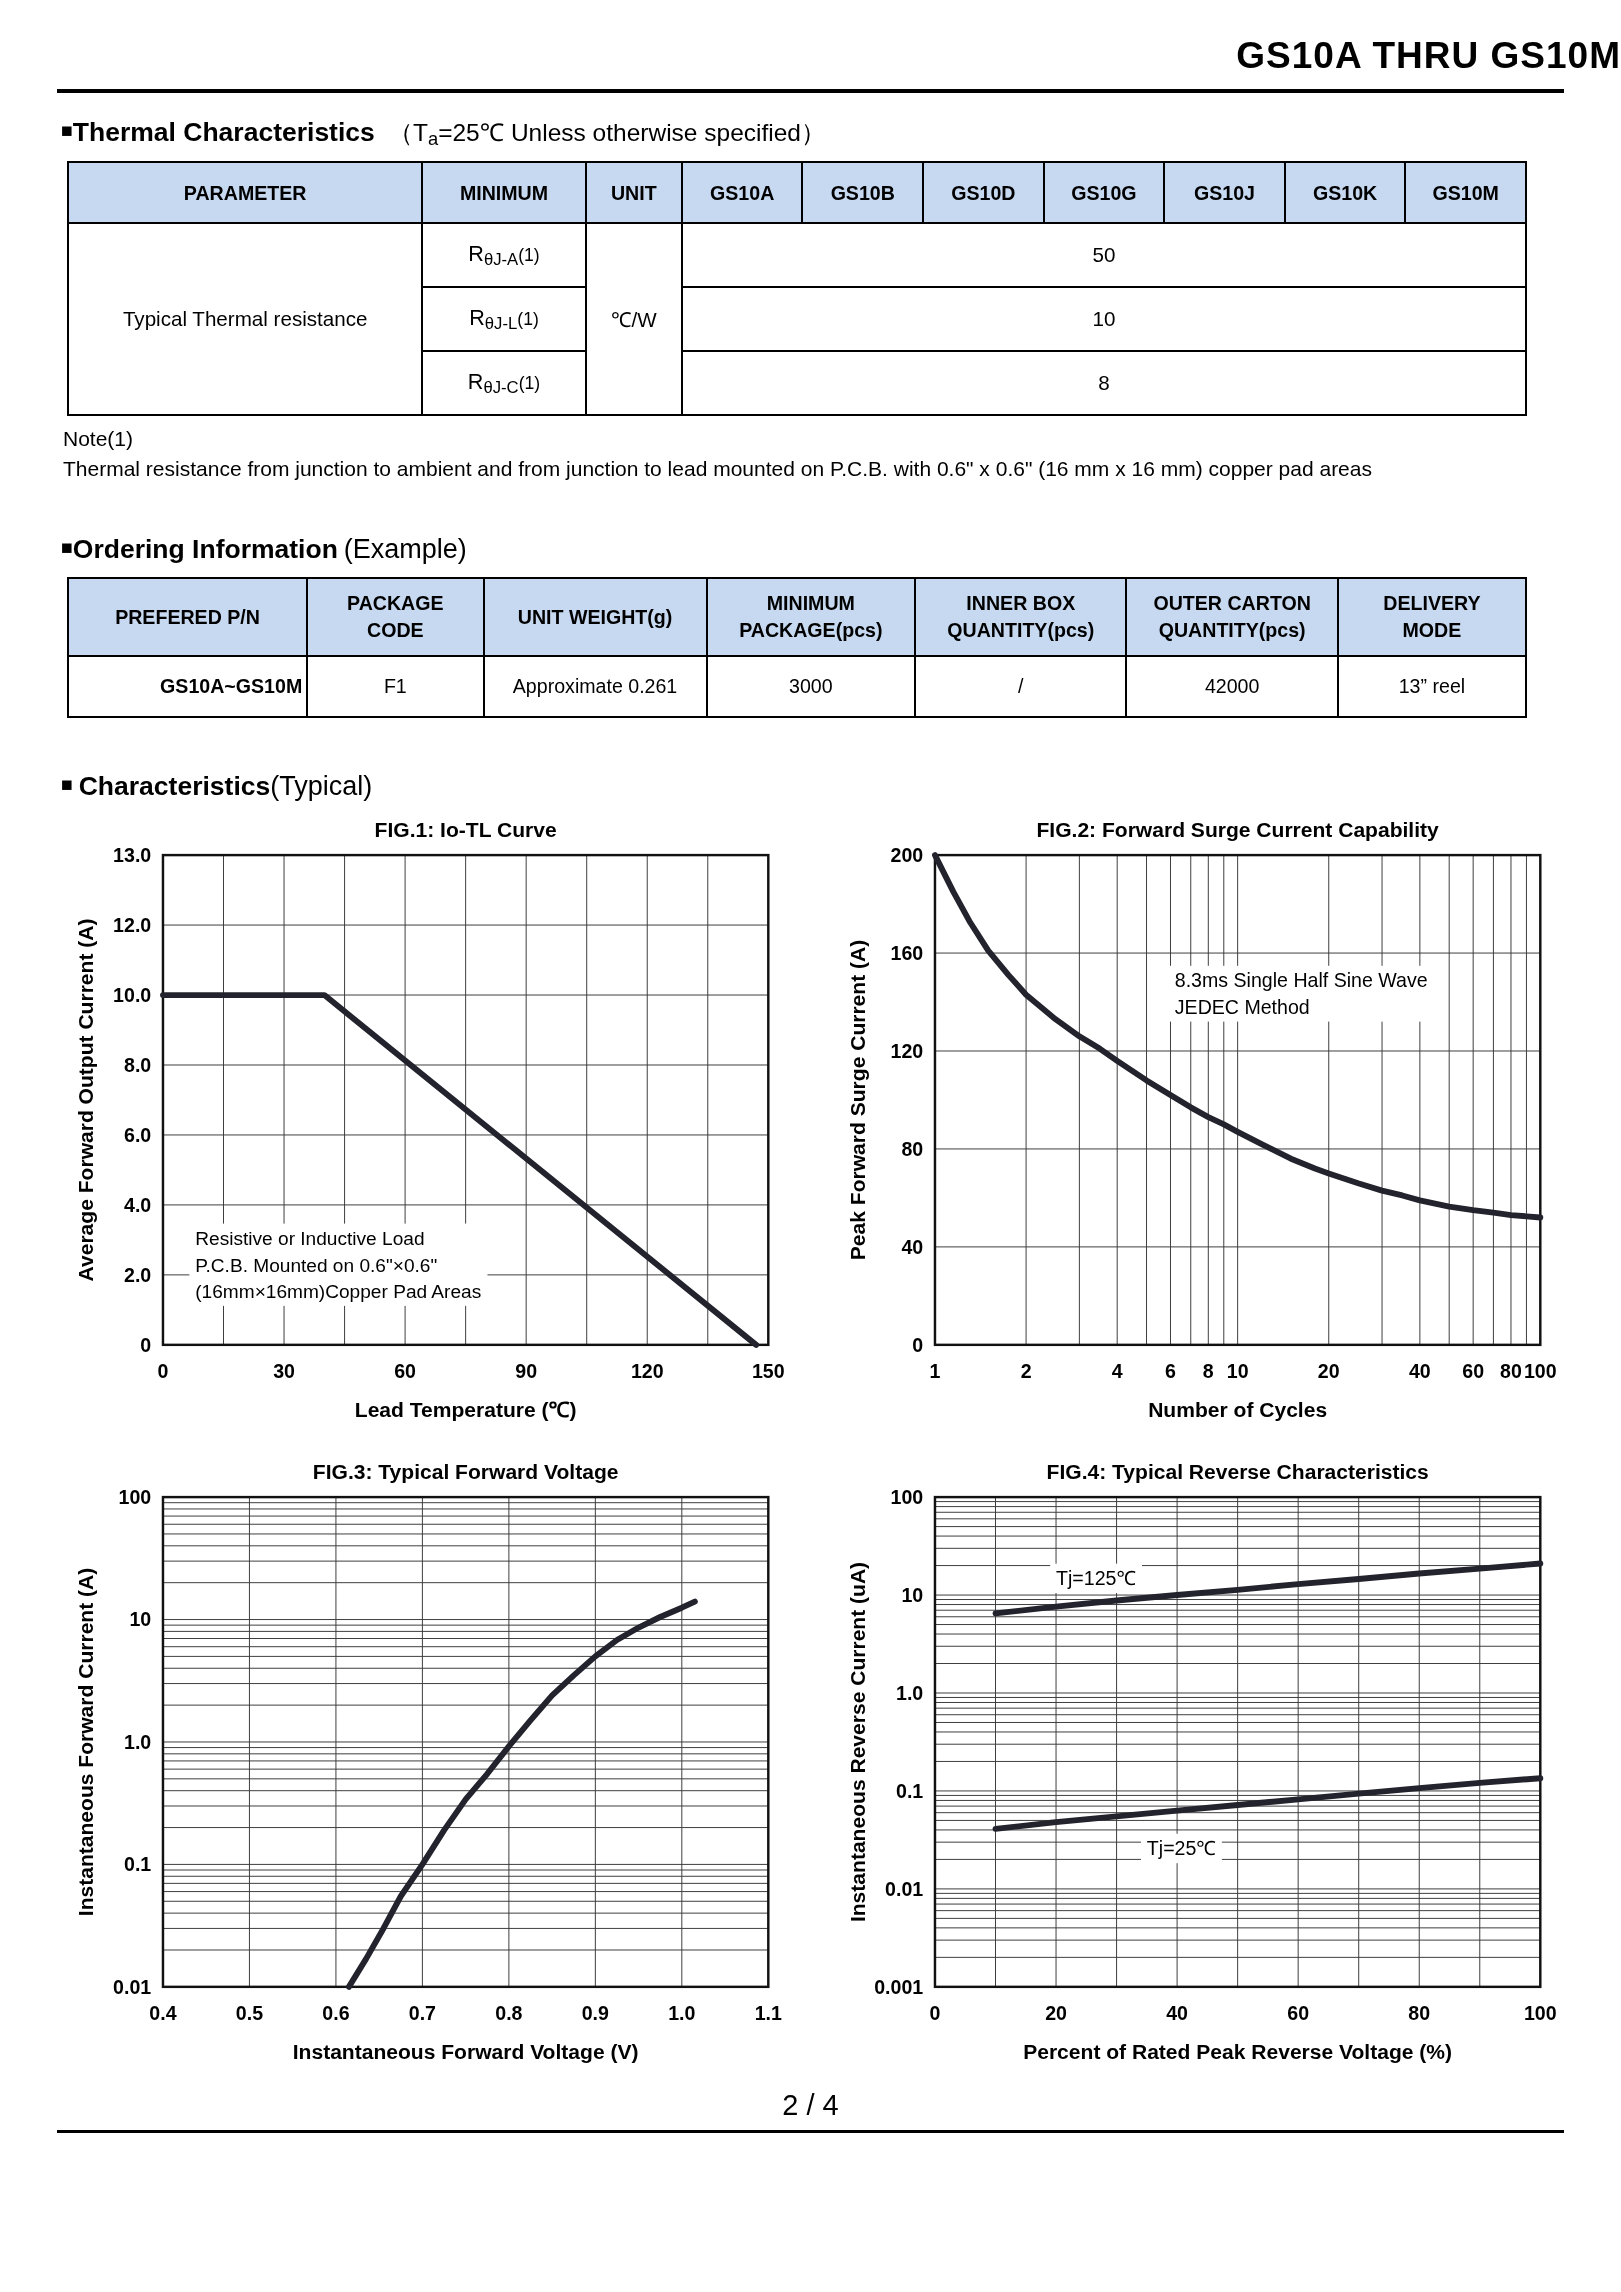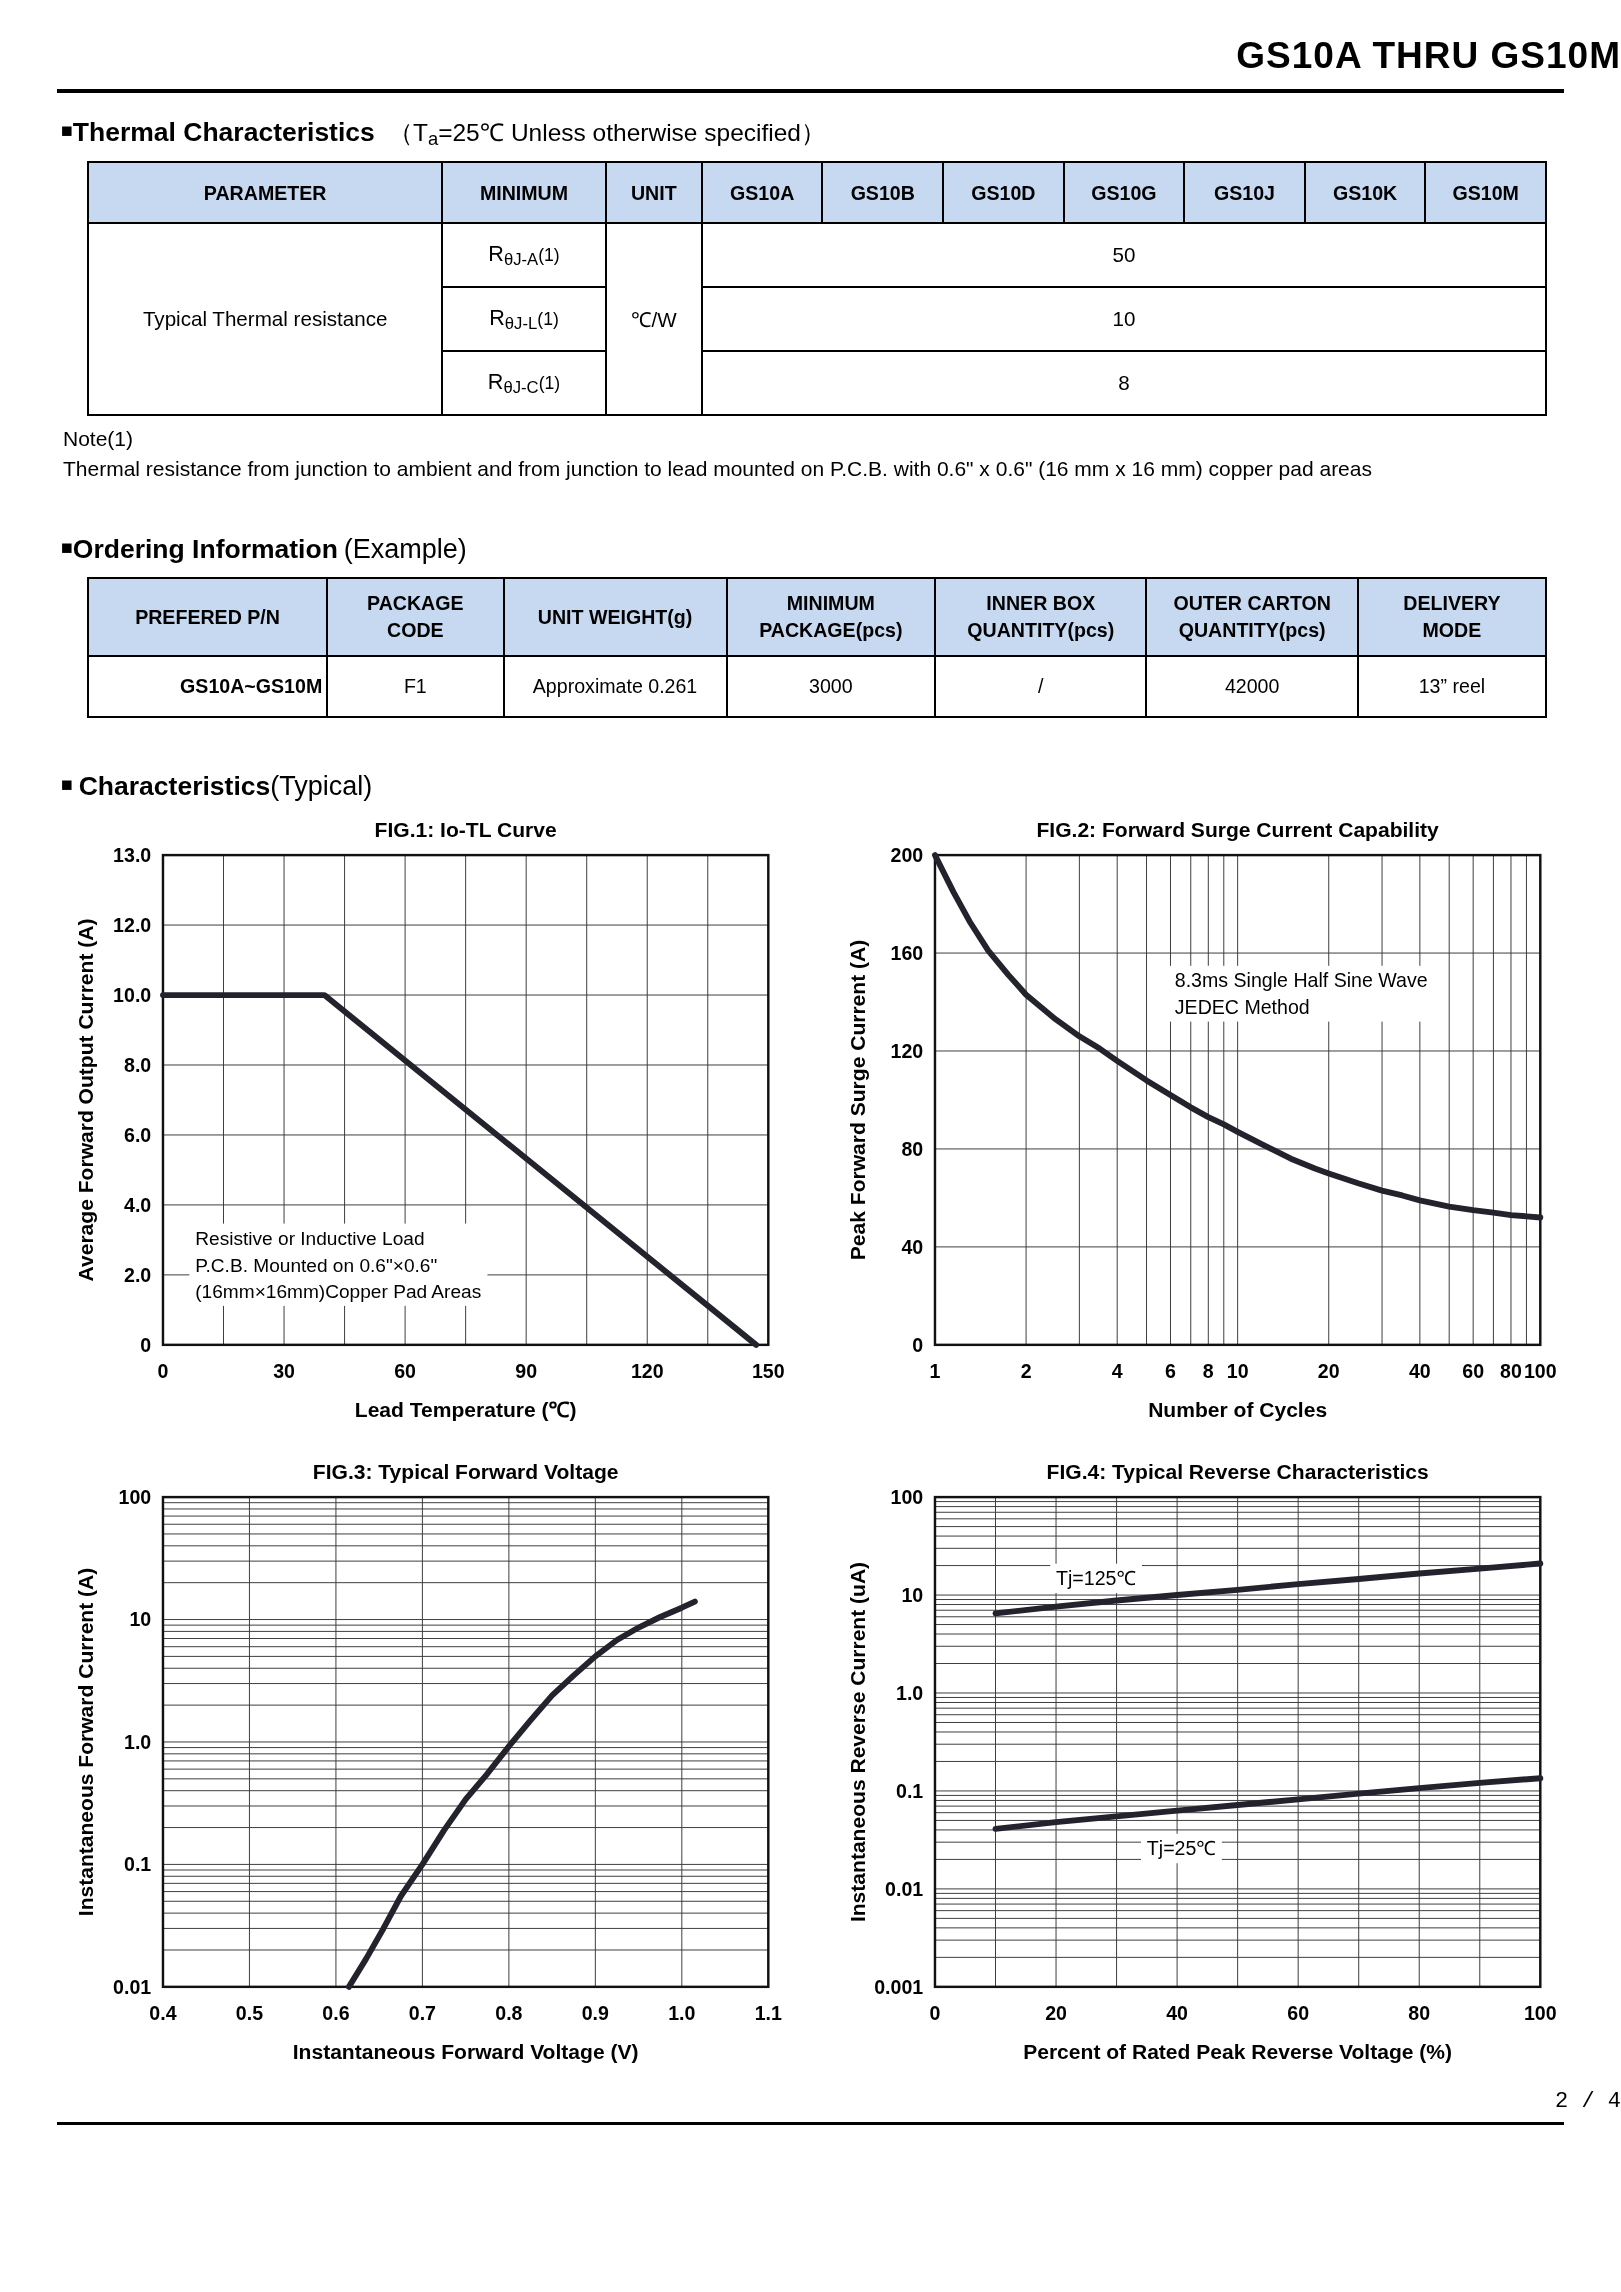--- a/index.html
+++ b/index.html
@@ -16,21 +16,21 @@
   .section { margin: 0 61px; }
   .sec-head { margin-top: 22px; font-size: 26.5px; font-weight: bold; }
   .sec-head .bullet { font-size: 19.6px; vertical-align: 3.9px; }
   .sec-head .gap { display:inline-block; width: 5.9px; }
   .sec-head .cond { font-weight: normal; font-size: 24.5px; margin-left: 13.7px; }
   .sec-head .plain { font-weight: normal; font-size: 27px; }
   sub.small { font-size: 0.75em; vertical-align: -3.9px; }
 
   table.dtable {
     border-collapse: collapse; table-layout: fixed;
-    width: calc(100% - 39px); margin-left: 26px; margin-top: 11.8px;
+    width: calc(100% - 39px); margin-left: 6px; margin-top: 11.8px;
     border: 2.9px solid #000;
   }
   table.dtable th, table.dtable td {
     border: 2px solid #000; text-align: center; vertical-align: middle;
     padding: 2px 3.9px; overflow: hidden;
   }
   table.dtable th { background: #c6d9f1; font-weight: bold; font-size: 19.6px; white-space: pre-line; line-height: 1.35; }
   .thermal th { height: 61px; }
   .thermal td { height: 64px; font-size: 20.6px; font-weight: normal; }
   .thermal td.sym { font-size: 21.6px; }
@@ -38,21 +38,21 @@
   .thermal td.sym .post { font-size: 17.6px; }
   .ordering th { height: 78px; }
   .ordering td { height: 61px; font-size: 19.6px; font-weight: normal; }
   .ordering td.pn { font-weight: bold; text-align: right; }
 
   .note { margin: 7.8px 63px 0; font-size: 21px; line-height: 1.4; }
 
   .charts { margin: 9.8px 39px 0; display: grid; grid-template-columns: 1fr 1fr; row-gap: 21.6px; justify-items: center; }
   svg text { font-family: "Liberation Sans", sans-serif; fill: #000; }
 
-  .footer { text-align: right; font-size: 22px; margin-top: 13.7px; font-family: Liberation Mono, monospace; }
+  .footer { text-align: center; font-size: 29px; margin-top: 13.7px; }
 </style>
 </head>
 <body>
 
 <div class="page">
 
   <div class="doc-title">GS10A THRU GS10M</div>
   <div class="toprule"></div>
 
   <div class="section">

